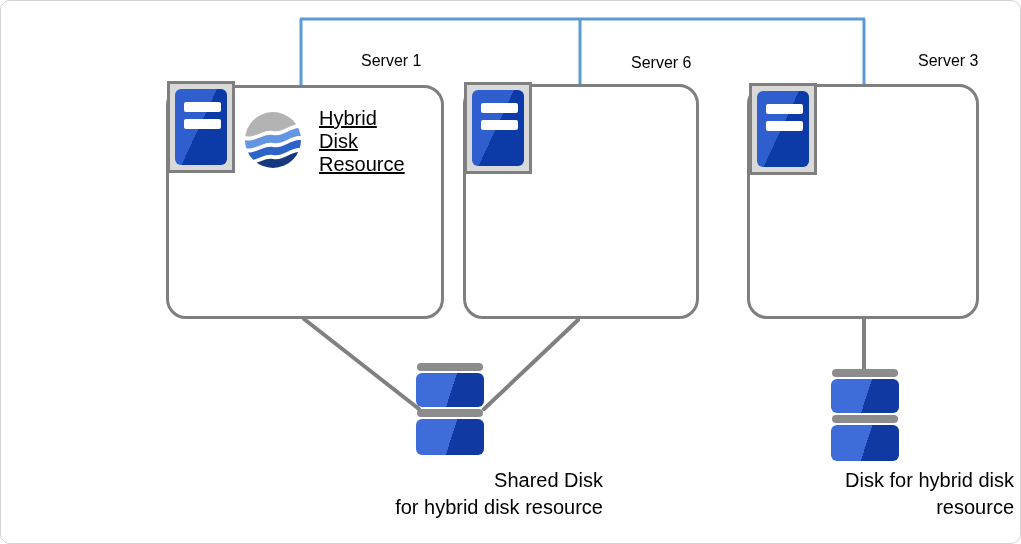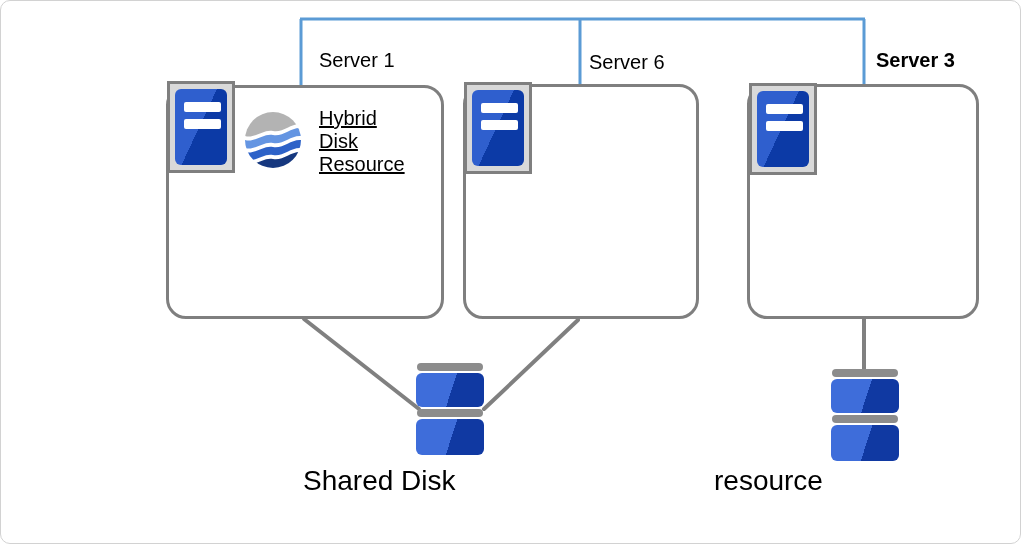--- a/index.html
+++ b/index.html
@@ -17,21 +17,21 @@
   .lines{position:absolute;left:0;top:0;z-index:1;}
   .server-box{
     position:absolute;
     background:#ffffff;
     border:3px solid #7f7f7f;
     border-radius:20px;
     box-sizing:border-box;
     z-index:2;
   }
   .label{position:absolute;z-index:5;font-size:20px;line-height:23px;white-space:nowrap;}
-  .server-label{font-size:20px;}
+  .server-label{font-size:16px;margin-left:42px;}
   .server-icon{
     position:absolute;
     width:68px;height:92px;
     background:#d9d9d9;
     border:3px solid #7f7f7f;
     box-sizing:border-box;
     z-index:3;
   }
   .server-icon-body{
     position:absolute;left:5px;top:5px;right:5px;bottom:5px;
@@ -48,22 +48,22 @@
     position:absolute;width:68px;
     display:flex;flex-direction:column;gap:2px;
     z-index:3;
   }
   .disk-bar{height:8px;margin:0 1px;background:#8c8c8c;border-radius:4px;}
   .disk-rect{height:34px;background:linear-gradient(108deg,#3e6dda 52%,#1039a2 52%);border-radius:6px;}
   .disk-rect.tall{height:36px;}
   .sphere-icon{position:absolute;z-index:4;}
   .caption{
     position:absolute;z-index:5;
-    width:300px;text-align:left;
-    font-size:28px;line-height:27px;
+    width:300px;text-align:right;
+    font-size:20px;line-height:27px;
   }
   .caption span{display:block;}
   .hdr-label span{display:block;text-decoration:underline;}
 </style>
 </head>
 <body>
 
 <div class="canvas">
 
   <svg class="lines" width="1021" height="544" viewBox="0 0 1021 544">
@@ -77,21 +77,21 @@
     <line x1="577" y1="319" x2="483" y2="408" stroke="#808080" stroke-width="4" stroke-linecap="round"></line>
     <line x1="863" y1="318" x2="863" y2="369" stroke="#808080" stroke-width="4" stroke-linecap="round"></line>
   </svg>
 
   <div class="server-box" style="left:165px;top:84px;width:278px;height:234px;"></div>
   <div class="server-box" style="left:462px;top:83px;width:236px;height:235px;"></div>
   <div class="server-box" style="left:746px;top:83px;width:232px;height:235px;"></div>
 
   <div class="label server-label" style="left:318px;top:48px;">Server 1</div>
   <div class="label server-label" style="left:588px;top:50px;">Server 6</div>
-  <div class="label server-label" style="left:875px;top:48px;font-weight:bold;">Server 3</div>
+  <div class="label server-label" style="left:875px;top:48px;">Server 3</div>
 
   <div class="server-icon" style="left:166px;top:80px;">
     <div class="server-icon-body">
       <div class="server-bar b1"></div>
       <div class="server-bar b2"></div>
     </div>
   </div>
   <div class="server-icon" style="left:463px;top:81px;">
     <div class="server-icon-body">
       <div class="server-bar b1"></div>
@@ -133,18 +133,20 @@
 
   <div class="disk-icon" style="left:830px;top:368px;">
     <div class="disk-bar"></div>
     <div class="disk-rect"></div>
     <div class="disk-bar"></div>
     <div class="disk-rect tall"></div>
   </div>
 
   <div class="caption" style="left:302px;top:466px;">
     <span>Shared Disk</span>
+    <span>for hybrid disk resource</span>
   </div>
   <div class="caption" style="left:713px;top:466px;">
+    <span>Disk for hybrid disk</span>
     <span>resource</span>
   </div>
 
 </div>
 
 </body></html>

